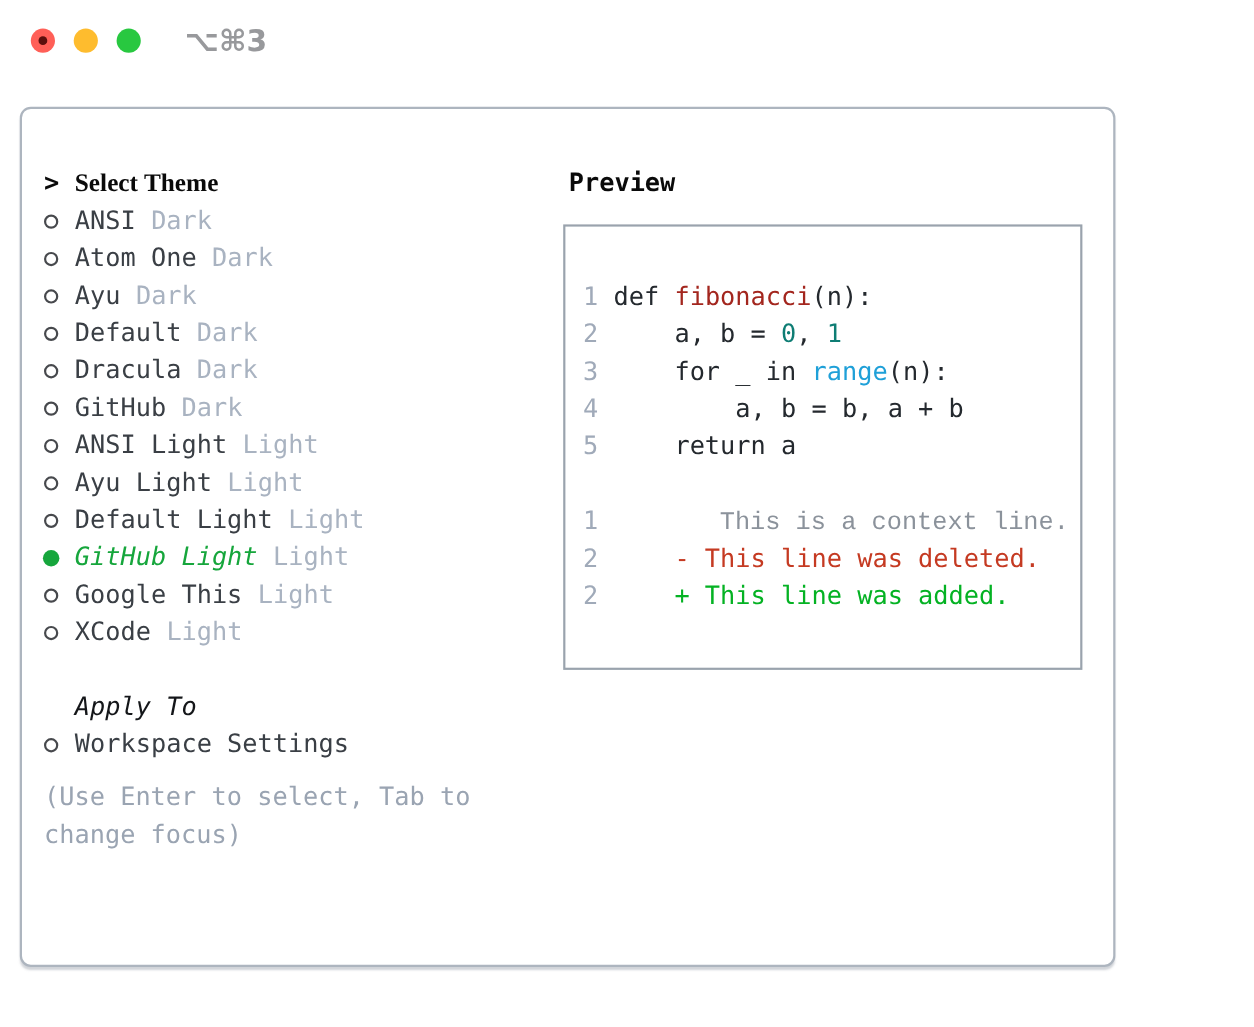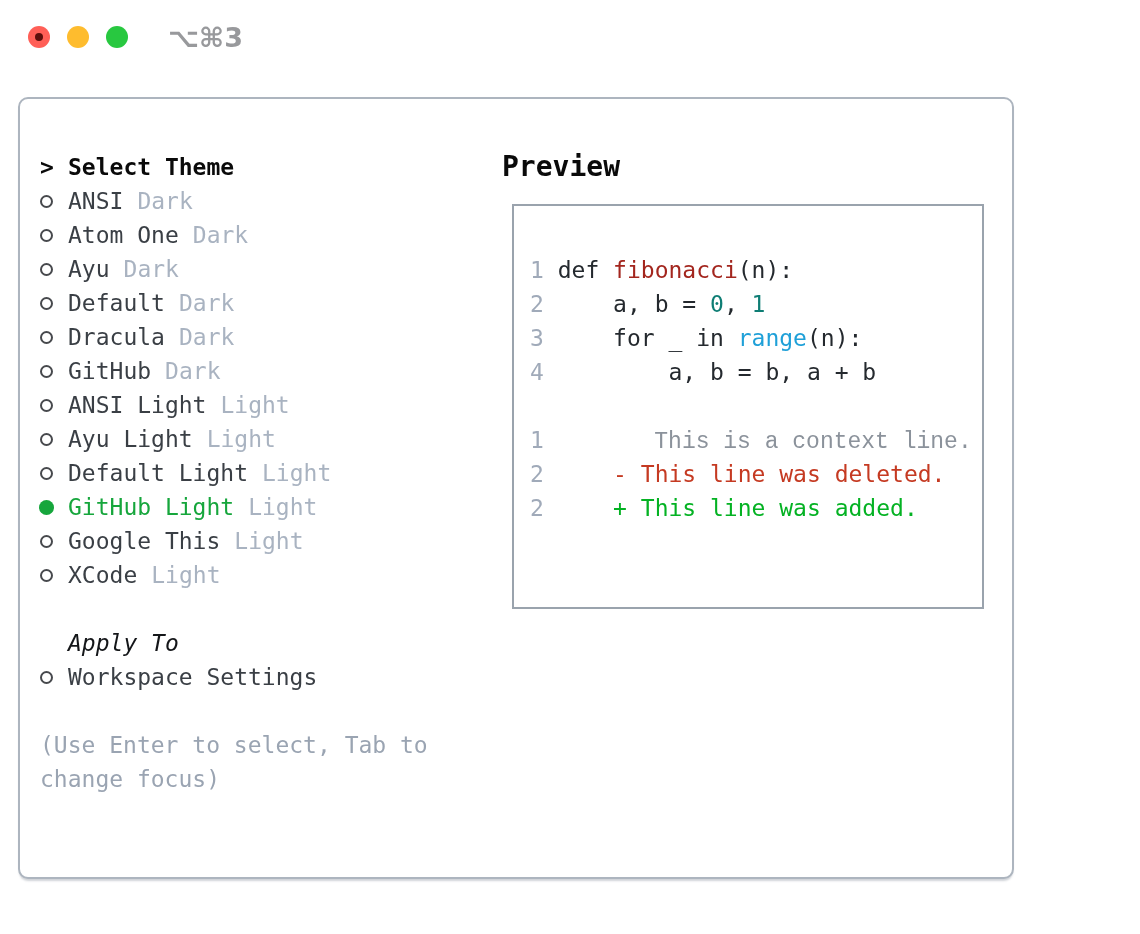--- a/index.html
+++ b/index.html
@@ -29,33 +29,33 @@
   
   .panel{position:absolute;left:18px;top:97px;width:996px;height:782px;background:#fff;
          border:2px solid var(--panel_border);border-radius:10px;
          box-shadow:0 3px 2px -1px rgba(150,158,168,.45);}
 
   
   .left-col{position:absolute;left:20px;top:51px;width:440px;font-size:23px;}
   .row{display:flex;align-items:center;height:34px;white-space:pre;}
   .marker{flex:0 0 28px;width:28px;display:flex;align-items:center;}
   .prompt{font-weight:700;color:var(--header_black);}
-  .htext{font-weight:700;color:var(--header_black);}
+  .htext{font-weight:700;color:var(--header_black);font-family:Liberation Serif, serif;}
   .htext2{color:#141619;font-style:italic;}
   .circle{width:13px;height:13px;border:2px solid #47494d;border-radius:50%;}
   .circle.filled{width:15px;height:15px;border:none;background:var(--accent_green);margin-left:-1px;}
   .tname{color:var(--theme_name);}
-  .row.selected .tname{color:var(--accent_green);}
+  .row.selected .tname{color:var(--accent_green);font-style:italic;}
   .tvariant{color:var(--variant_gray);margin-left:14px;}
   .spacer{height:34px;}
-  .hint{margin-top:34px;width:402px;line-height:34px;color:var(--hint_gray);}
+  .hint{margin-top:14px;width:402px;line-height:34px;color:var(--hint_gray);}
 
   
-  .preview-header{position:absolute;left:482px;top:51px;height:34px;line-height:34px;
-                  font-size:28px;font-weight:700;color:var(--header_black);text-align:right;}
+  .preview-header{position:absolute;left:497px;top:51px;height:34px;line-height:34px;
+                  font-size:23px;font-weight:700;color:var(--header_black);text-align:right;}
   .preview-box{position:absolute;left:492px;top:105px;width:472px;height:405px;
                border:2px solid var(--preview_border);background:#fff;
                padding:47px 0 0 16px;overflow:hidden;}
   .cline{height:34px;line-height:34px;font-size:23px;white-space:pre;}
   .ln{color:var(--line_number_gray);}
   .tk-plain{color:var(--plain_code);}
   .tk-func{color:var(--func_red);}
   .tk-num{color:var(--number_teal);}
   .tk-builtin{color:var(--builtin_blue);}
   .tk-context{color:var(--context_gray);font-family:Liberation Mono, monospace;}
@@ -114,20 +114,21 @@
     </div>
 
     <div class="preview-header">Preview</div>
 
     <div class="preview-box">
       <div id="code-block">
           <div class="cline"><span class="ln">1</span><span class="tk-plain"> def </span><span class="tk-func">fibonacci</span><span class="tk-plain">(n):</span></div>
           <div class="cline"><span class="ln">2</span><span class="tk-plain">     a, b = </span><span class="tk-num">0</span><span class="tk-plain">, </span><span class="tk-num">1</span></div>
           <div class="cline"><span class="ln">3</span><span class="tk-plain">     for _ in </span><span class="tk-builtin">range</span><span class="tk-plain">(n):</span></div>
           <div class="cline"><span class="ln">4</span><span class="tk-plain">         a, b = b, a + b</span></div>
+          <div class="cline"><span class="ln">5</span><span class="tk-plain">     return a</span></div>
           <div class="cline">&nbsp;</div>
           <div class="cline"><span class="ln">1</span><span class="tk-context">        This is a context line.</span></div>
           <div class="cline"><span class="ln">2</span><span class="tk-deleted">     - This line was deleted.</span></div>
           <div class="cline"><span class="ln">2</span><span class="tk-added">     + This line was added.</span></div>
         </div>
     </div>
 
   </div>
 </div>
 

